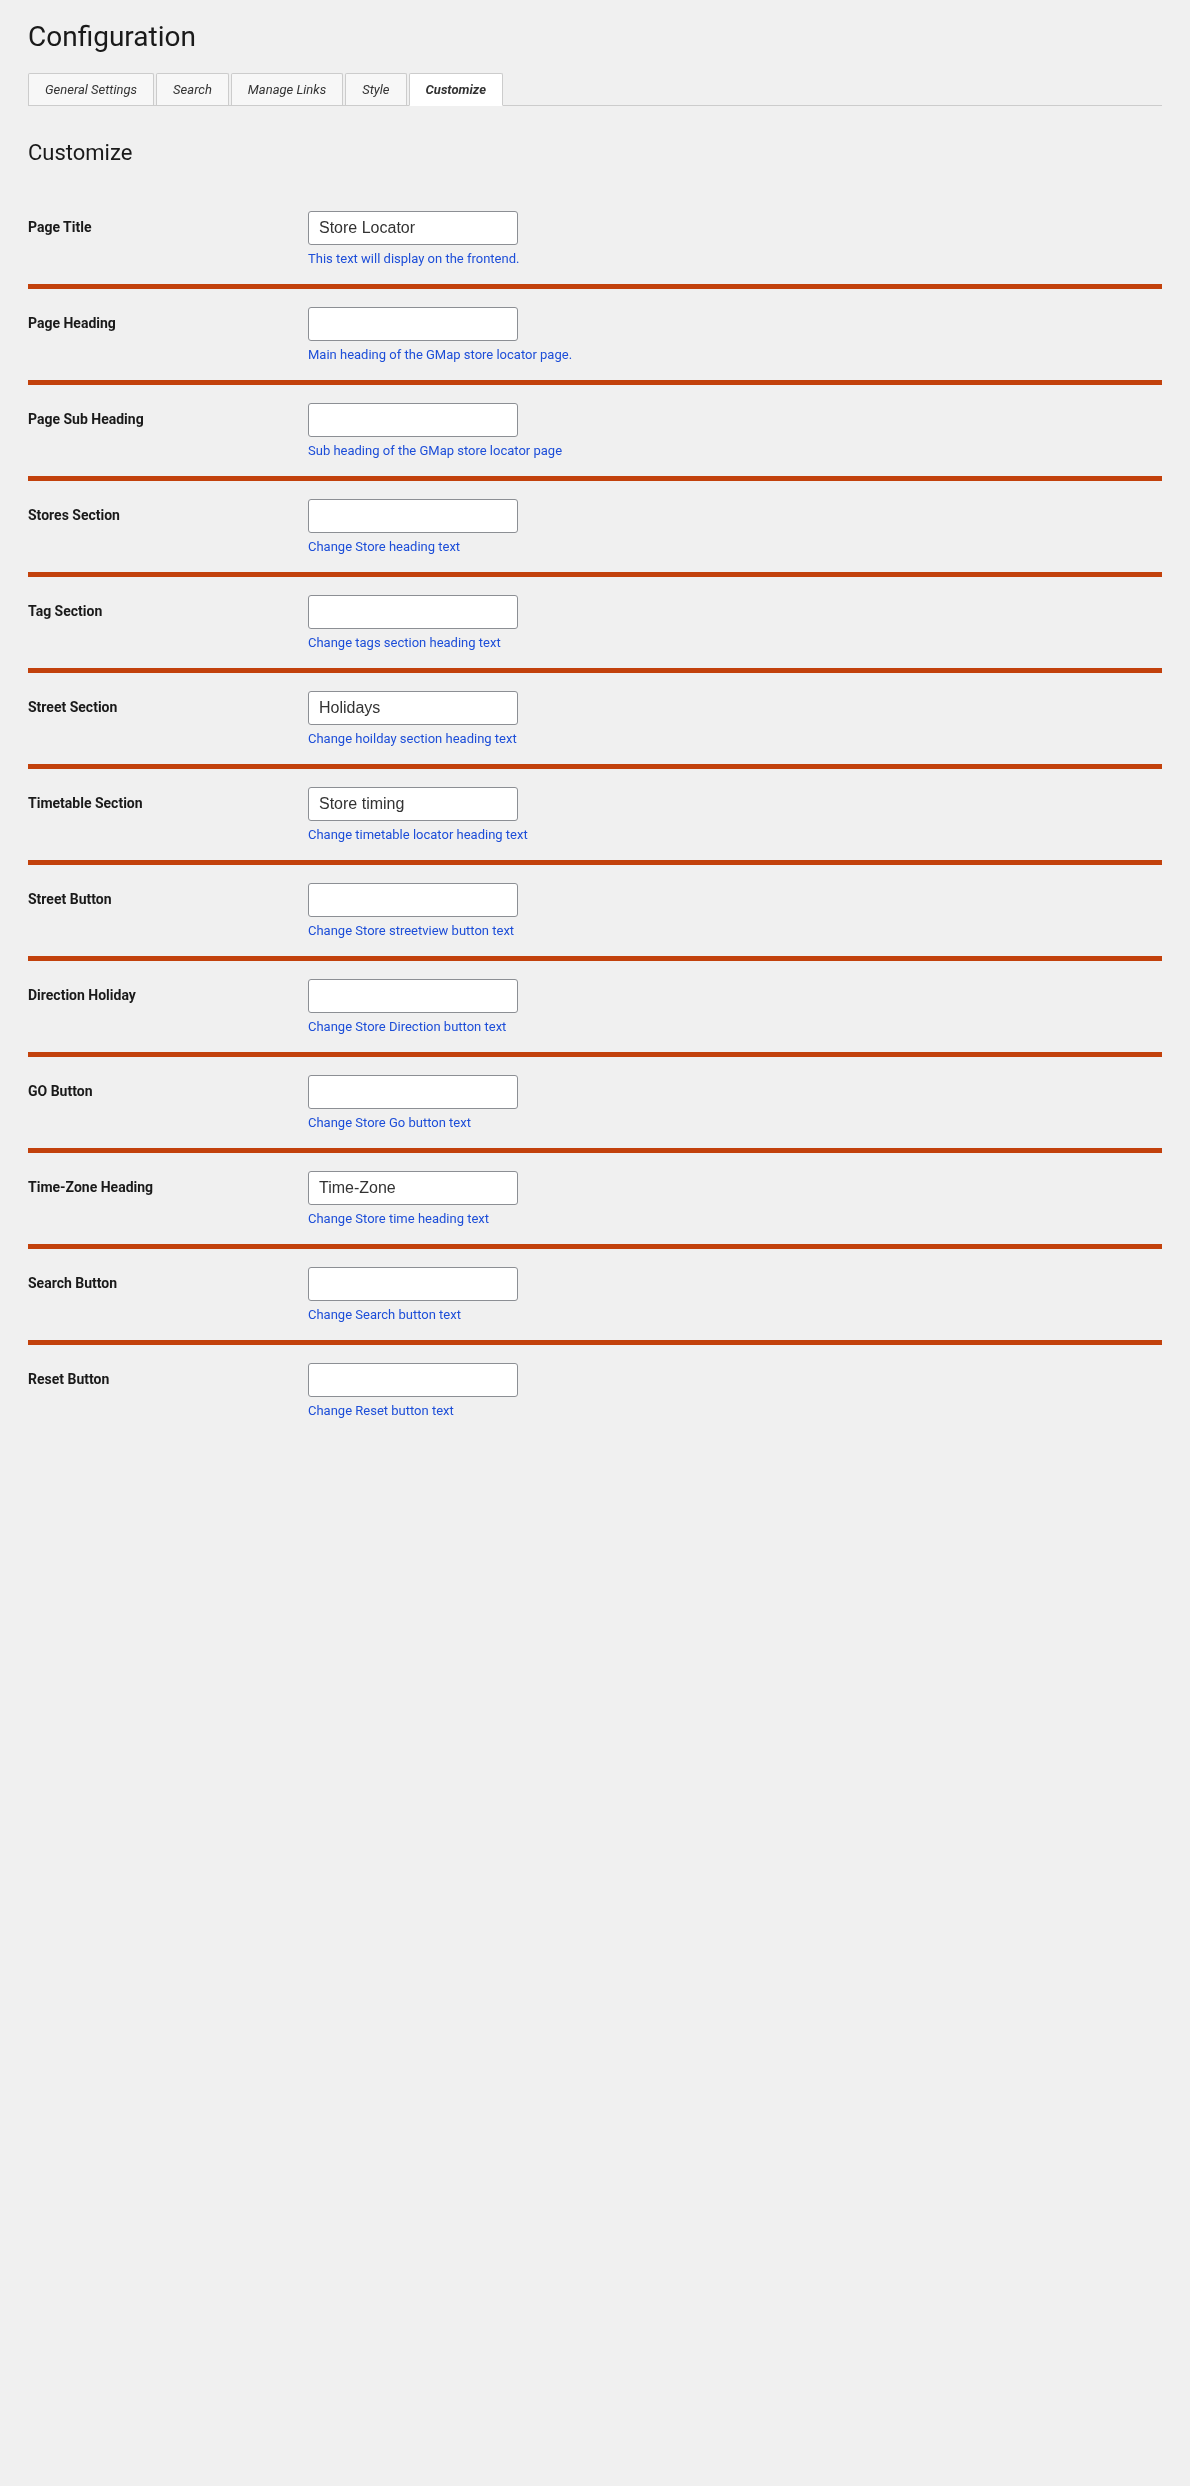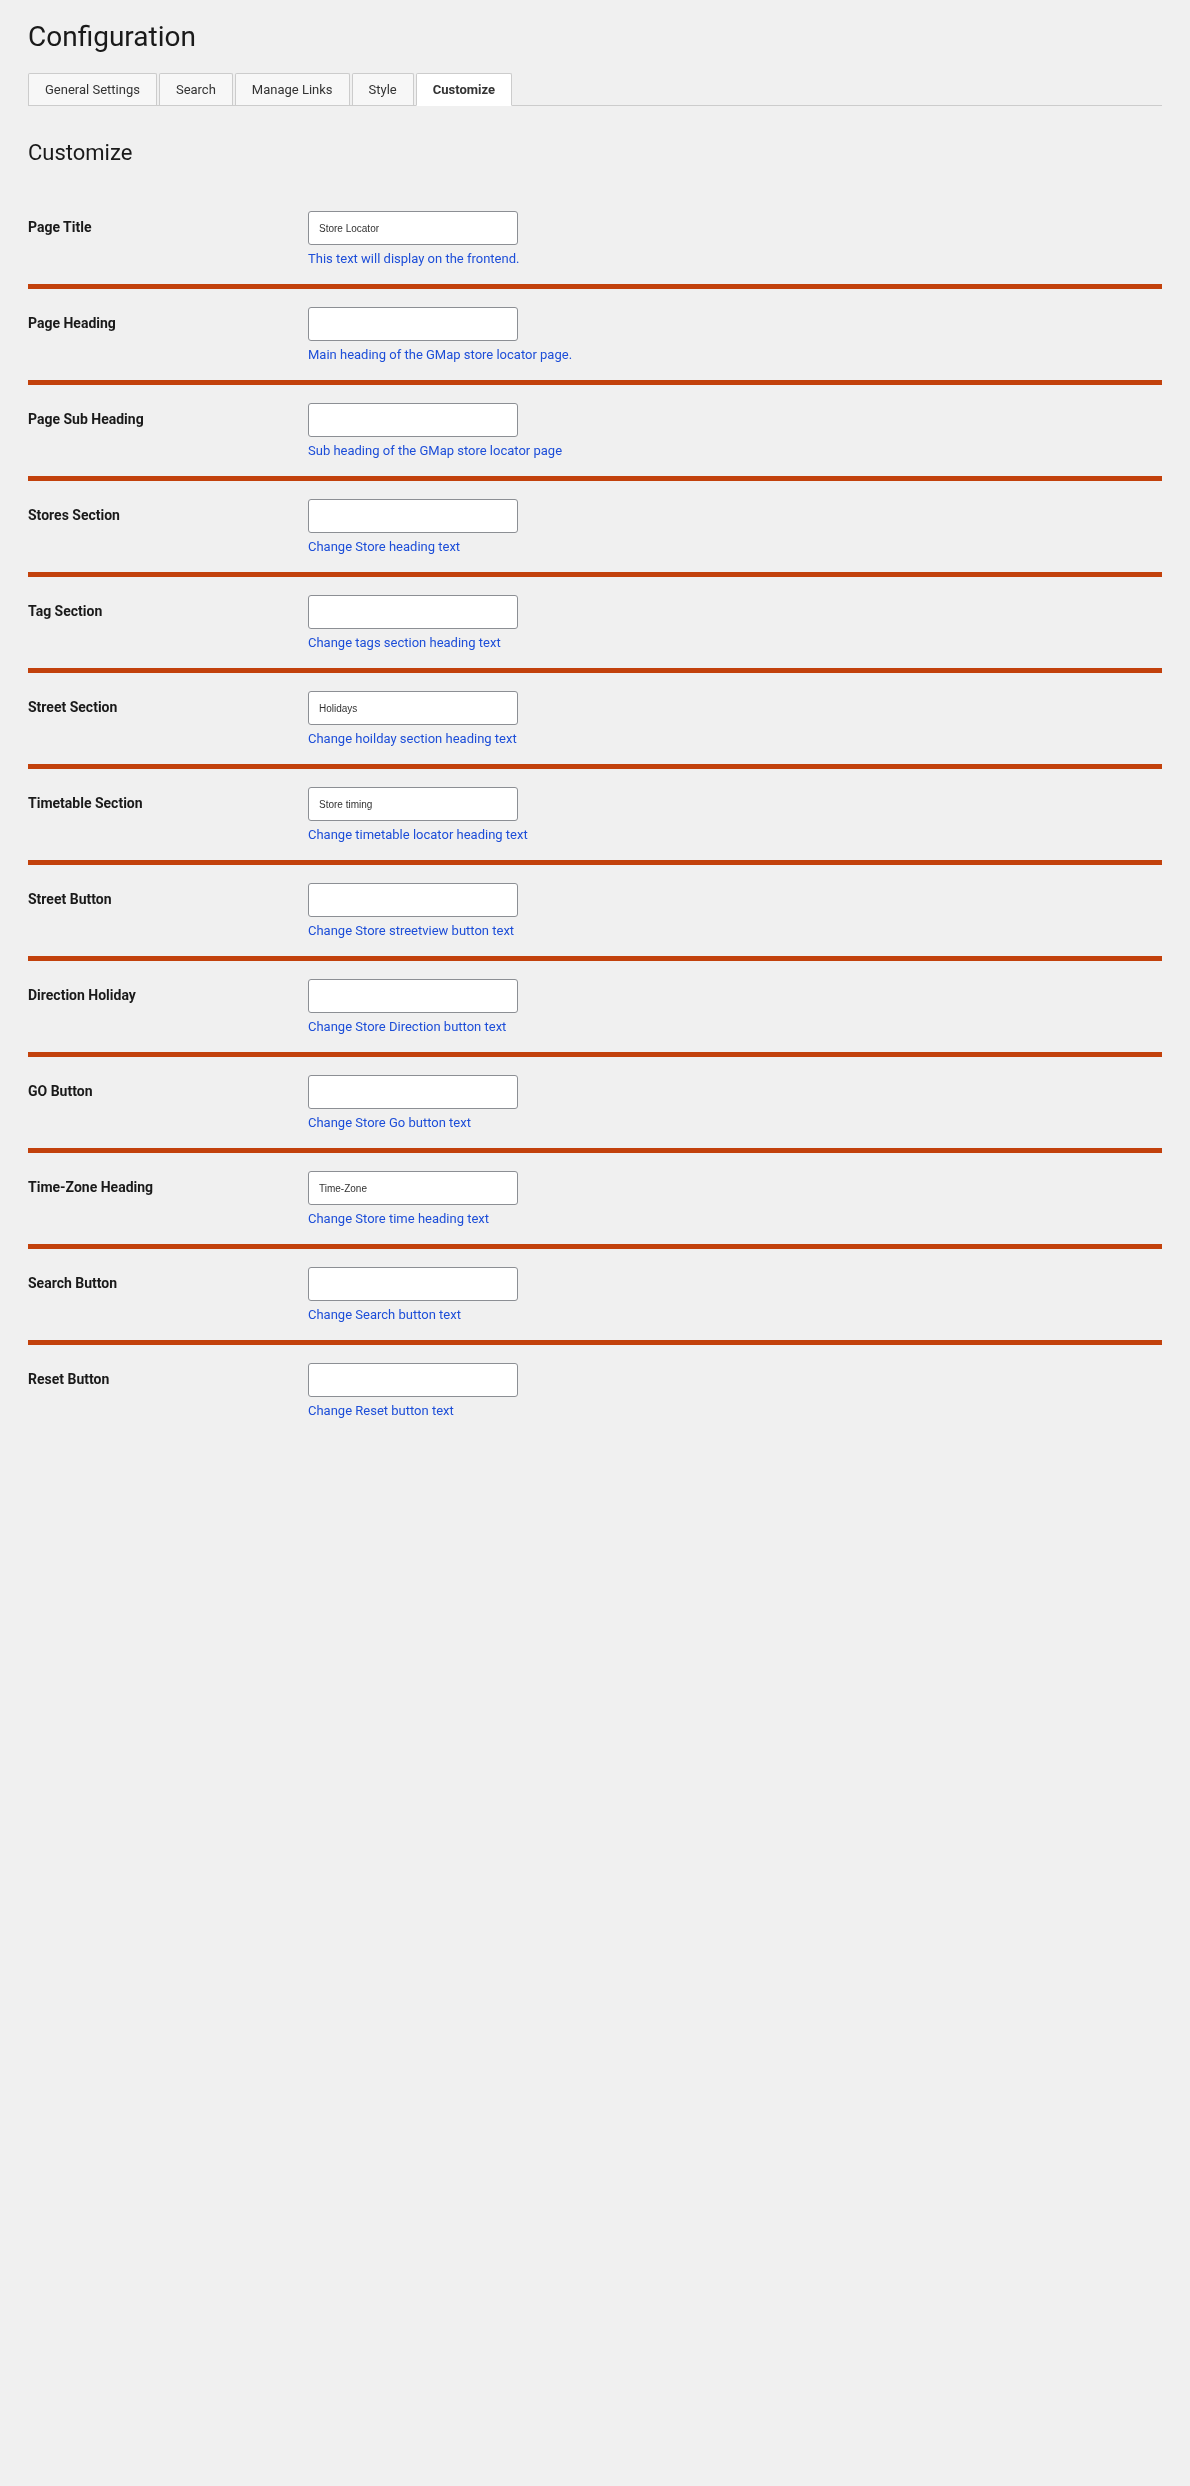--- a/index.html
+++ b/index.html
@@ -38,20 +38,21 @@
     .tab-item {
       padding: 8px 16px;
       border: 1px solid #ccc;
       border-bottom: none;
       background: #f7f7f7;
       cursor: pointer;
       font-size: 13px;
       color: #333;
       margin-right: 2px;
       border-radius: 2px 2px 0 0;
+      font-style: italic;
     }
 
     .tab-item.active {
       background: #fff;
       font-weight: 700;
       border-bottom: 1px solid #fff;
       margin-bottom: -1px;
       z-index: 1;
     }
 
@@ -84,21 +85,21 @@
 
     .form-content {
       flex: 1;
     }
 
     .form-input {
       width: 210px;
       padding: 6px 10px;
       border: 1px solid #8c8f94;
       border-radius: 3px;
-      font-size: 10px;
+      font-size: 16px;
       background: #fff;
       color: #333;
       display: block;
       margin-bottom: 6px;
       height: 34px;
     }
 
     .form-description {
       font-size: 13px;
       color: #1d4ed8;

